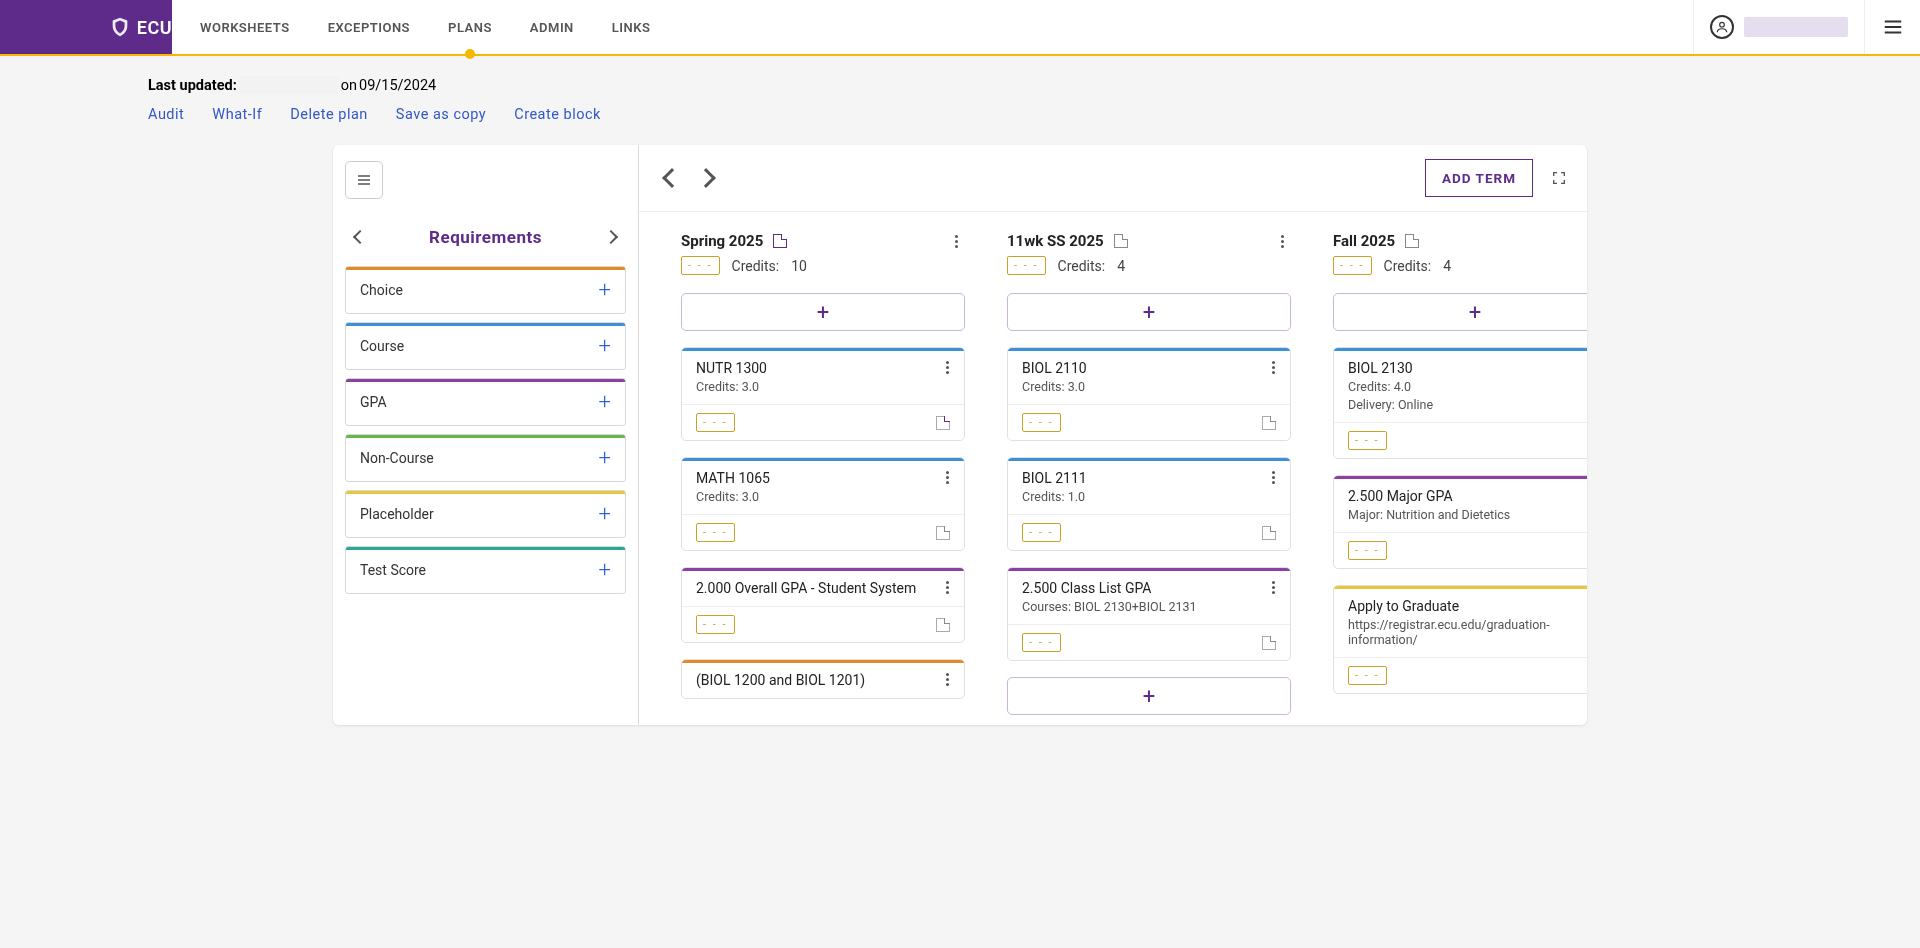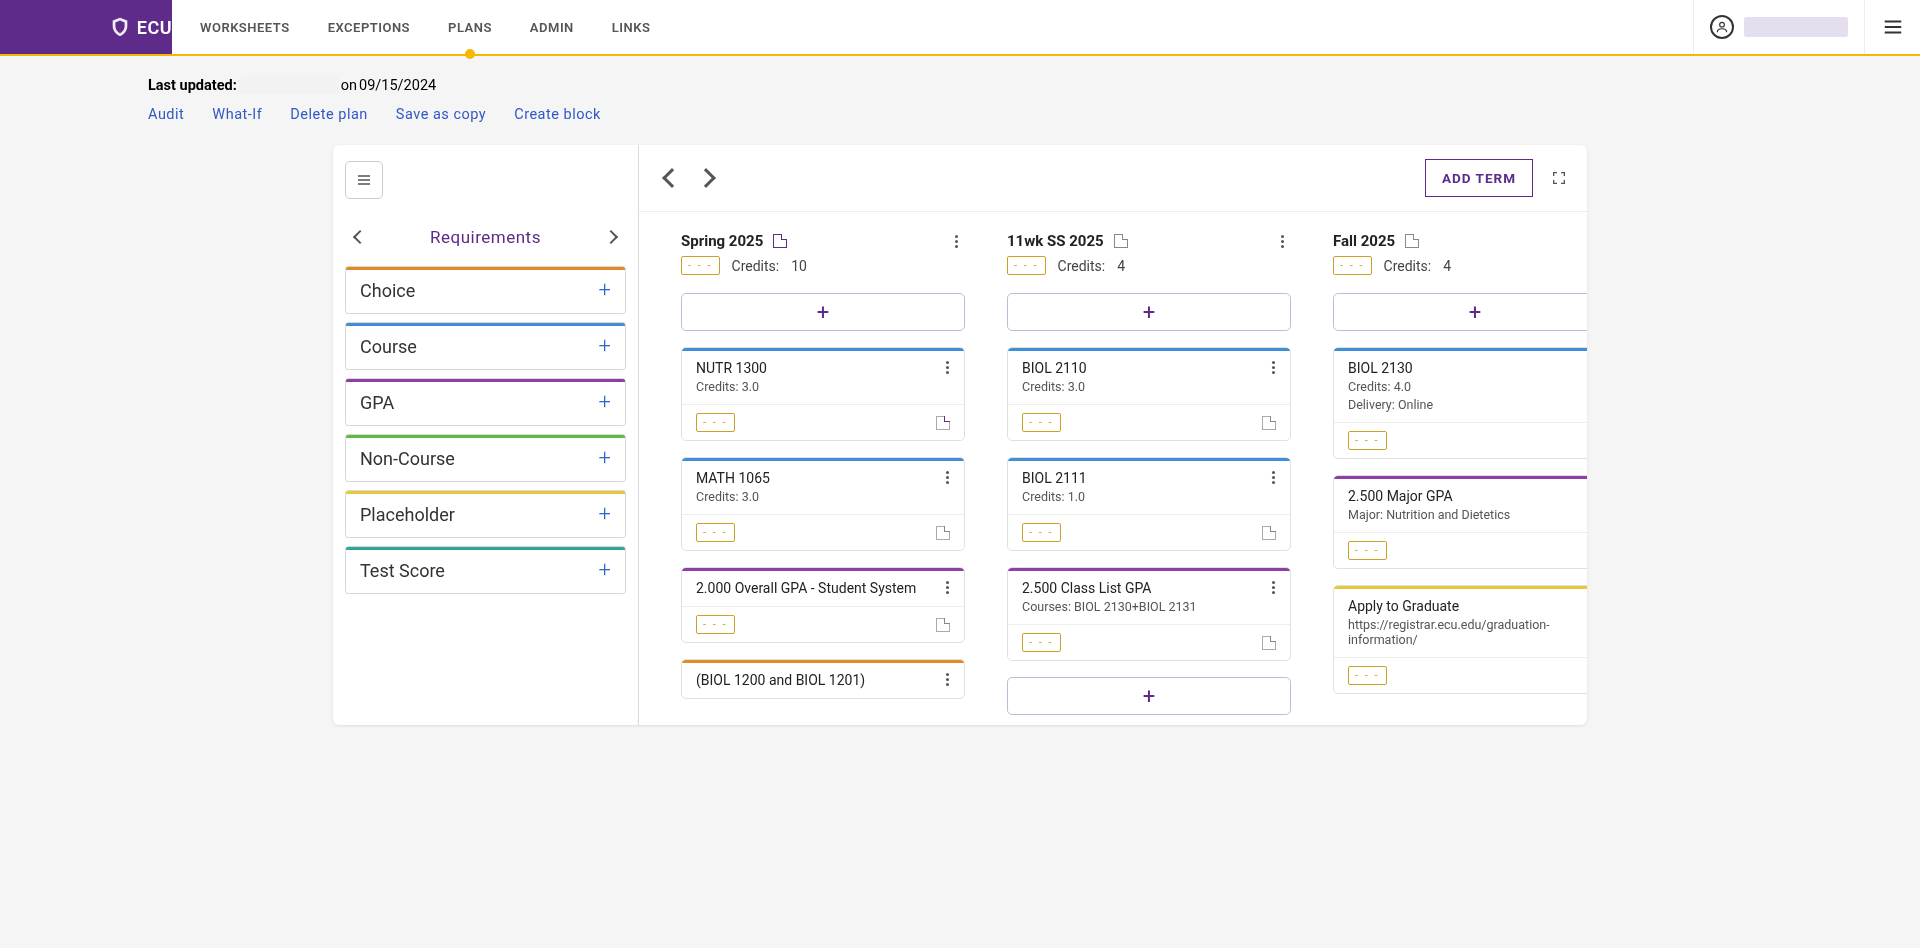--- a/index.html
+++ b/index.html
@@ -30,29 +30,29 @@
   .action-link { color: #3158c4; font-size: 14.5px; cursor: pointer; letter-spacing: 0.5px; }
 
   
   .main-wrap { display: flex; justify-content: center; padding: 12px 0 0 0; }
   .panel { background: #fff; border-radius: 6px; box-shadow: 0 1px 3px rgba(0,0,0,0.1); }
   .left-panel { width: 306px; margin-right: 0; border-top-right-radius: 0; border-bottom-right-radius: 0; border-right: 1px solid #e4e4e4; padding: 16px 12px; }
   .right-panel { width: 948px; border-top-left-radius: 0; border-bottom-left-radius: 0; display: flex; flex-direction: column; overflow: hidden; }
 
   .sidebar-toggle { width: 38px; height: 38px; border: 1px solid #ccc; border-radius: 5px; display: flex; align-items: center; justify-content: center; cursor: pointer; }
   .req-header { display: flex; align-items: center; justify-content: space-between; margin-top: 22px; margin-bottom: 14px; padding: 0 4px; }
-  .req-header .title { color: #5e2b8a; font-weight: 400; font-size: 17px; letter-spacing: 0.5px; text-align: center; }
+  .req-header .title { color: #5e2b8a; font-weight: 700; font-size: 17px; letter-spacing: 0.5px; text-align: center; }
   .chev { width: 10px; height: 10px; border-top: 2px solid #555; border-left: 2px solid #555; display: inline-block; }
   .chev.left { transform: rotate(-45deg); }
   .chev.right { transform: rotate(135deg); }
   .chev-btn { padding: 6px; cursor: pointer; }
 
   .req-item { border: 1px solid #d8d8d8; border-radius: 3px; padding: 12px 14px; margin-bottom: 8px; display: flex; justify-content: space-between; align-items: center; cursor: pointer; position: relative; overflow: hidden; }
   .req-item::before { content: ""; position: absolute; left: 0; top: 0; right: 0; height: 3px; }
-  .req-item .label { font-size: 18px; color: #333; }
+  .req-item .label { font-size: 14px; color: #333; }
   .req-item .plus { color: #2e66d0; font-size: 22px; font-weight: 300; line-height: 1; }
   .req-item.c-choice::before { background: #e08a2a; }
   .req-item.c-course::before { background: #3d8fd6; }
   .req-item.c-gpa::before { background: #8e3fa3; }
   .req-item.c-noncourse::before { background: #63b84a; }
   .req-item.c-placeholder::before { background: #e6c83c; }
   .req-item.c-testscore::before { background: #2aa896; }
 
   
   .terms-header { display: flex; align-items: center; justify-content: space-between; padding: 14px 20px; border-bottom: 1px solid #eee; }

